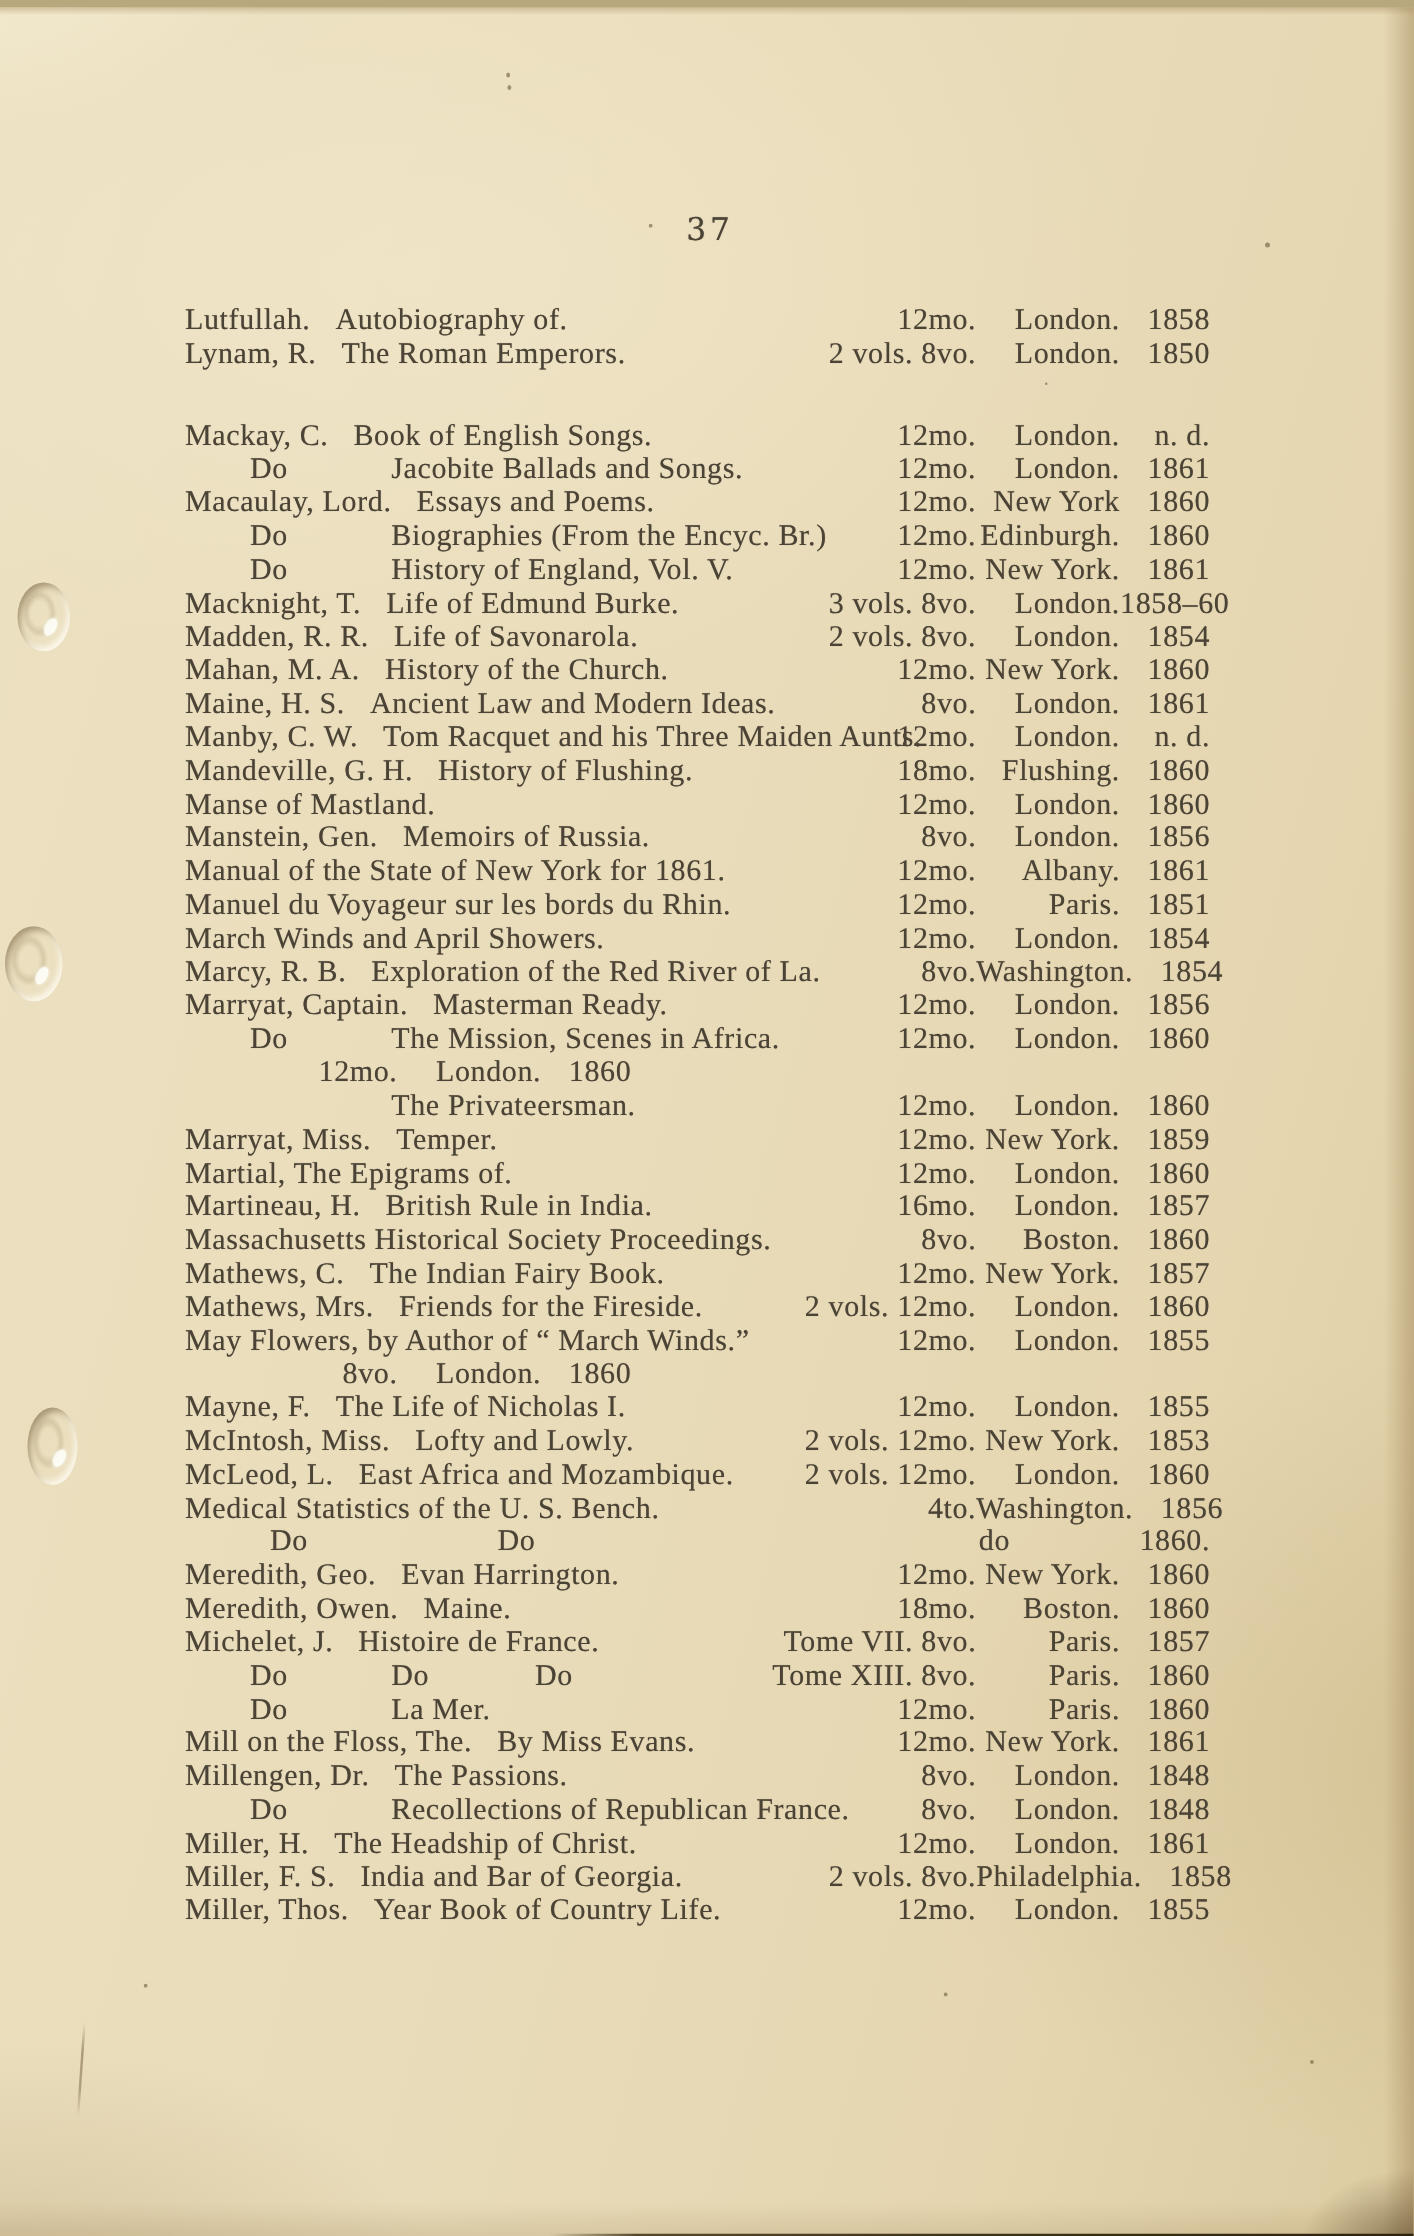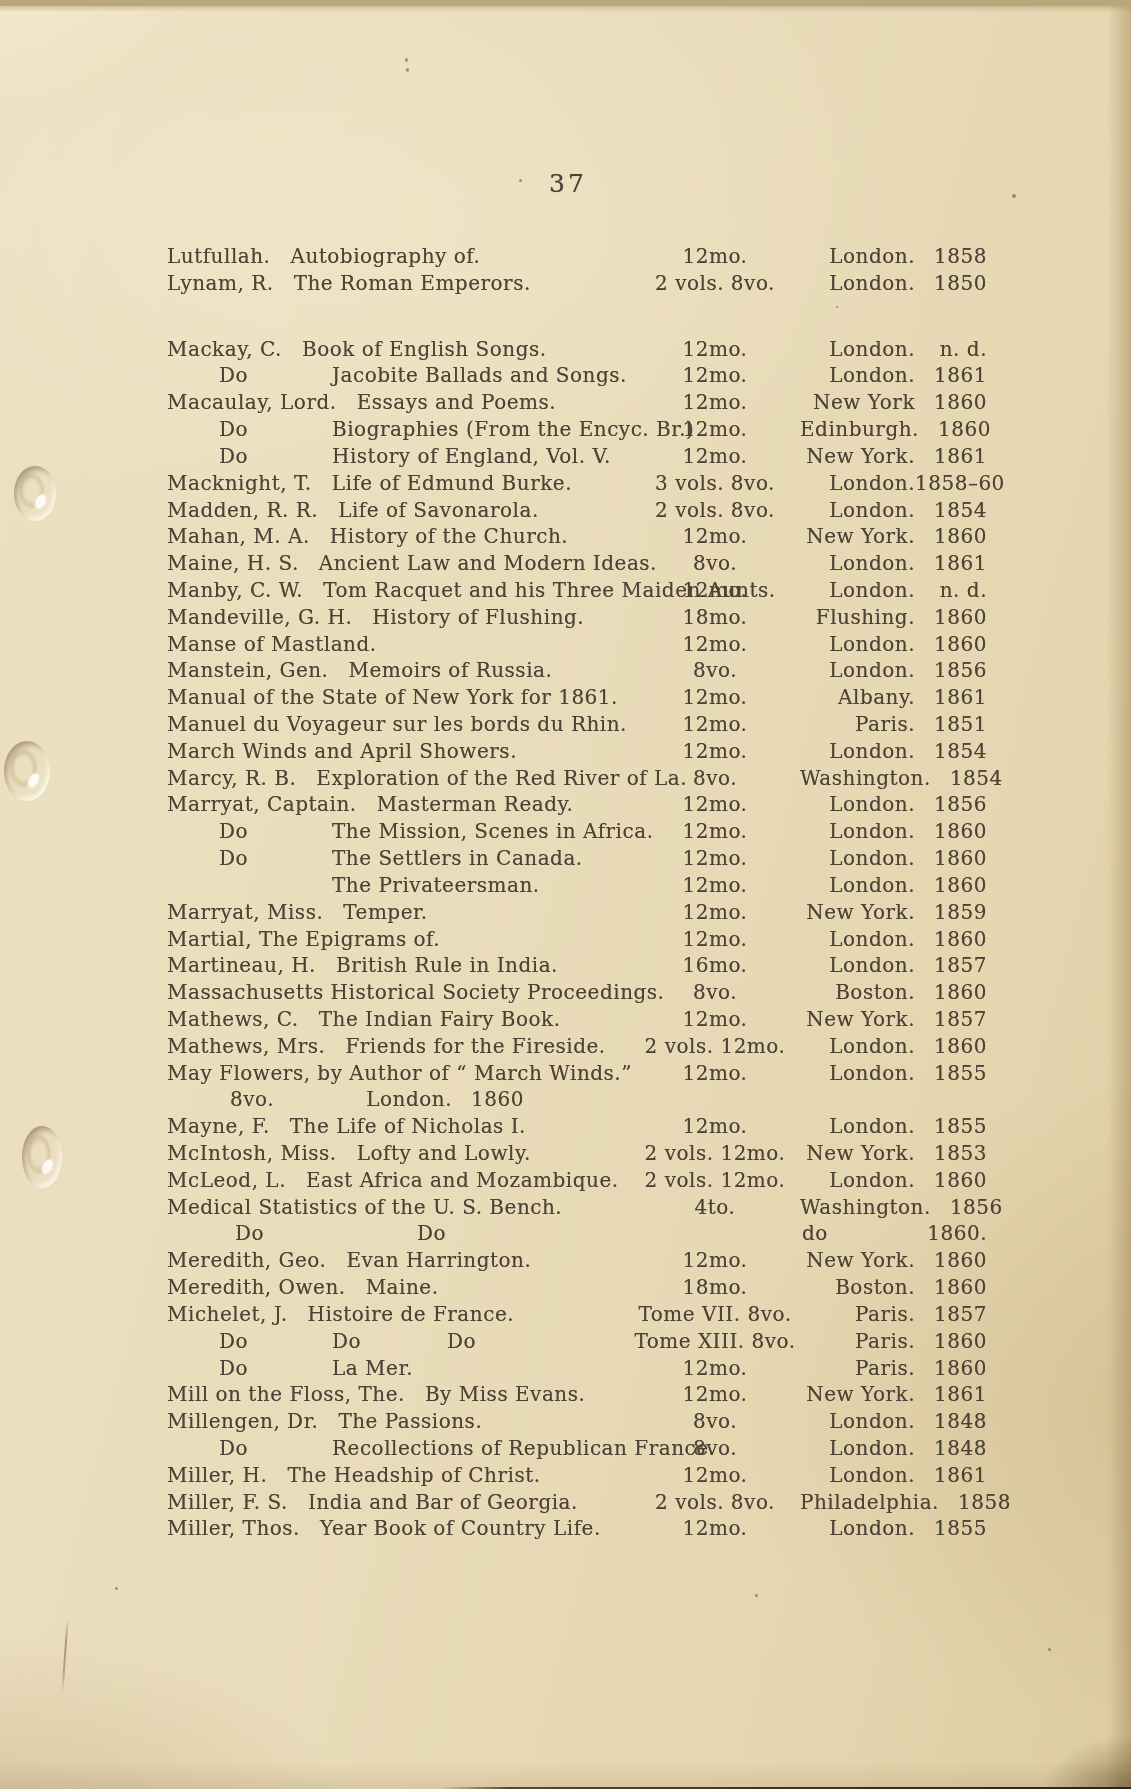--- a/index.html
+++ b/index.html
@@ -19,29 +19,30 @@
       radial-gradient(700px 500px at 104% 78%, rgba(186,160,110,0.28), rgba(186,160,110,0) 65%),
       radial-gradient(500px 280px at 0% 102%, rgba(170,144,95,0.30), rgba(170,144,95,0) 70%),
       linear-gradient(105deg, #ece1c2 0%, #e9dcba 45%, #e5d6b0 78%, #ddcca2 100%);
   }
   .pageno{
     position:absolute; top:163px; left:165px; width:806px;
     text-align:center; font-size:25px; letter-spacing:3px;
     text-shadow:0 0 0.7px rgba(75,67,53,0.65);
   }
   .content{
-    position:absolute; top:237px; left:167px; width:820px;
-    font-size:20px; letter-spacing:0.5px;
+    position:absolute; top:237px; left:148px; width:820px;
+    font-size:24px; letter-spacing:0.5px;
     text-shadow:0 0 0.6px rgba(75,67,53,0.55);
+    font-family:Liberation Serif, serif;
   }
   .section + .section{margin-top:39px;}
   .row{display:flex; align-items:baseline; height:26.82px; line-height:26.82px;}
   .row span{white-space:pre;}
   .left{flex:0 0 463px; min-width:0; overflow:visible;}
-  .fmt{flex:0 0 170px; text-align:center;}
+  .fmt{flex:0 0 170px; text-align:right;}
   .place{flex:0 0 115px; text-align:right;}
   .year{flex:0 0 72px; text-align:right;}
   .type-n .author{margin-right:20px;}
   .type-d .author, .type-d3 .author{display:inline-block;width:165px;padding-left:52px;box-sizing:border-box;}
   .type-d2 .author{display:inline-block;width:250px;padding-left:68px;box-sizing:border-box;}
   .type-d3 .title{display:inline-block;width:115px;}
   .type-d2 .place{text-align:left;padding-left:2px;box-sizing:border-box;}
   
   .dent{position:absolute;border-radius:50%;
     box-shadow:inset 4px 5px 6px -2px rgba(112,90,52,0.55), inset -3px -4px 5px -1px rgba(255,252,242,0.85);
@@ -186,21 +187,20 @@
           <span class="place">London.</span>
           <span class="year">1856</span>
         </div>
         <div class="row type-d">
           <span class="left"><span class="author">Do</span><span class="title">The Mission, Scenes in Africa.</span></span>
           <span class="fmt">12mo.</span>
           <span class="place">London.</span>
           <span class="year">1860</span>
         </div>
         <div class="row type-d">
-          <span class="left"><span class="author">Do</span><span class="title">The Settlers in Canada.</span></span>
           <span class="fmt">12mo.</span>
           <span class="place">London.</span>
           <span class="year">1860</span>
         </div>
         <div class="row type-d">
           <span class="left"><span class="author"></span><span class="title">The Privateersman.</span></span>
           <span class="fmt">12mo.</span>
           <span class="place">London.</span>
           <span class="year">1860</span>
         </div>

